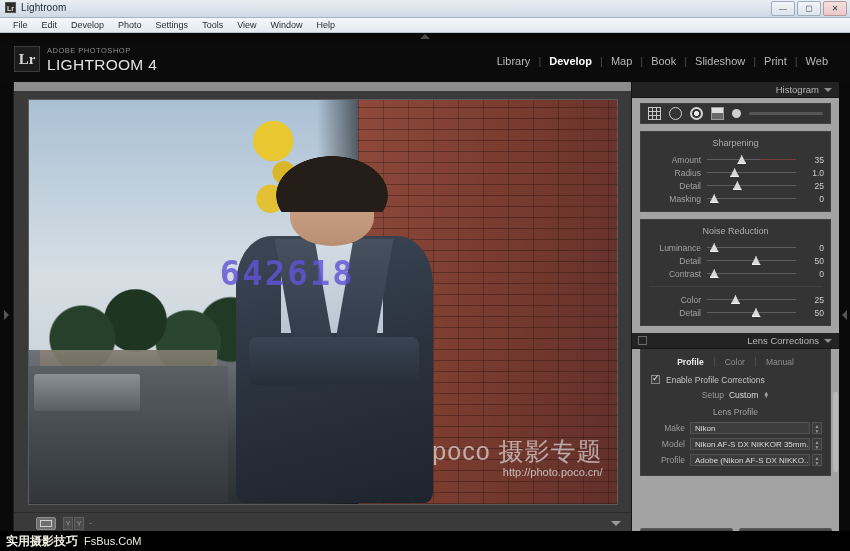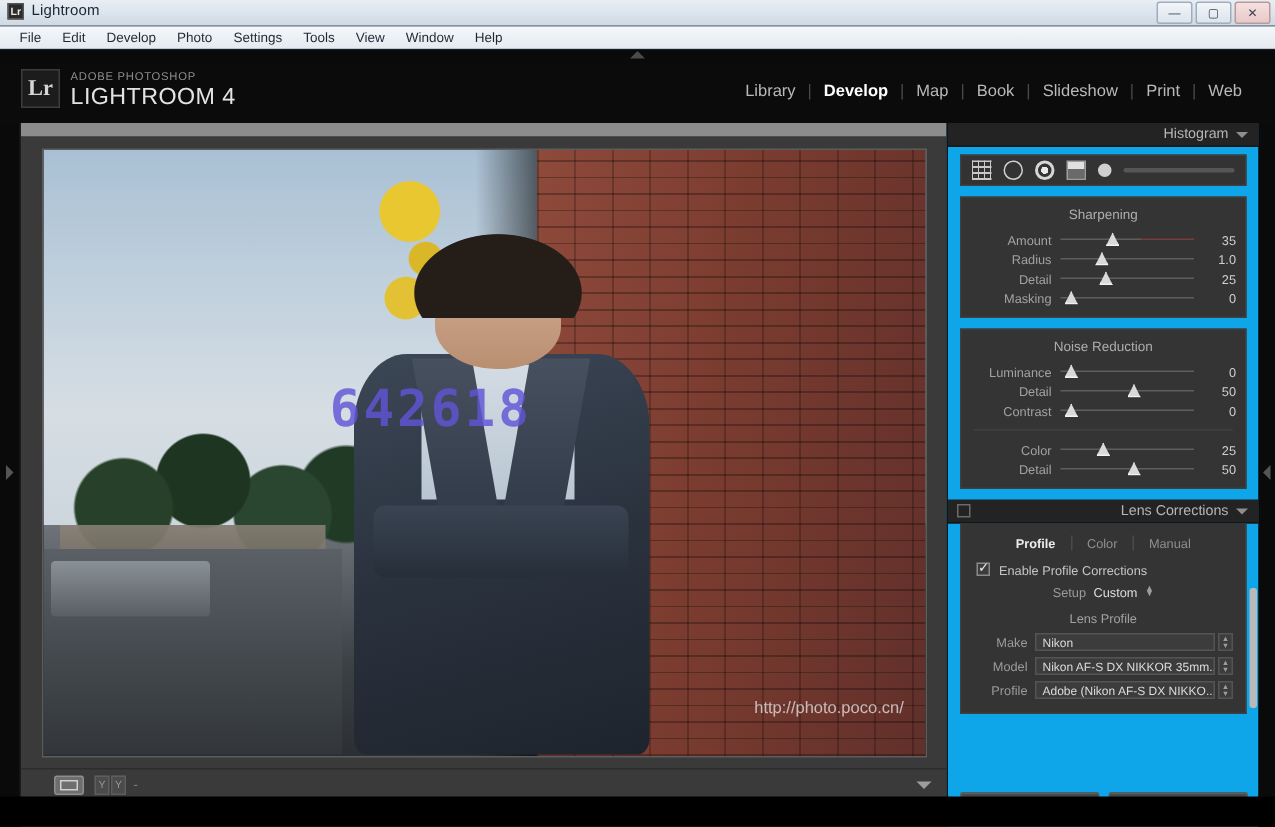--- a/index.html
+++ b/index.html
@@ -133,21 +133,21 @@
   .tool-yy span{width:10px;height:13px;background:#4b4b4b;border:1px solid #5d5d5d;
     color:#9a9a9a;font-size:7px;line-height:11px;text-align:center;box-sizing:border-box;}
   .tool-dash{margin-left:5px;color:#808080;font-size:9px;}
   .tool-chevron{position:absolute;right:10px;width:0;height:0;
     border-left:5px solid transparent;border-right:5px solid transparent;border-top:5px solid #9d9d9d;}
   .filmstrip-bottom{position:absolute;left:0;bottom:0;width:617px;height:18px;background:#3a3a3a;}
   .fs-arw{position:absolute;left:50%;bottom:4px;margin-left:-5px;width:0;height:0;
     border-left:5px solid transparent;border-right:5px solid transparent;border-bottom:5px solid #5a5a5a;}
 
   
-  .rpanel{position:absolute;left:631px;top:0;width:208px;height:469px;background:#0ea5e9;
+  .rpanel{position:absolute;left:631px;top:0;width:208px;height:469px;background:#a3a3a3;
     border-left:1px solid #141414;box-sizing:border-box;overflow:hidden;}
   .panel-head{height:15px;background:#232323;display:flex;align-items:center;
     justify-content:flex-end;padding-right:7px;gap:5px;border-bottom:1px solid #161616;}
   .panel-head .ttl{font-size:9.5px;color:#b6b6b6;}
   .panel-head .chev{width:0;height:0;border-left:4px solid transparent;
     border-right:4px solid transparent;border-top:4px solid #8e8e8e;}
   .panel-head .sq{width:7px;height:7px;border:1px solid #6a6a6a;margin-right:auto;margin-left:6px;}
 
   .histo-box{margin:6px 8px 0 8px;height:82px;background:#1b1b1b;border:1px solid #3a3a3a;
     position:relative;box-sizing:border-box;overflow:hidden;}
@@ -313,20 +313,21 @@
               <div class="ph-jacket"></div>
               <div class="ph-shirt"></div>
               <div class="ph-lapelL"></div>
               <div class="ph-lapelR"></div>
               <div class="ph-arms"></div>
               <div class="ph-face"></div>
               <div class="ph-hair"></div>
             </div>
             <div class="ph-numwm">642618</div>
             <div class="ph-poco">
+              <div class="p1">poco 摄影专题</div>
               <div class="p2">http://photo.poco.cn/</div>
             </div>
           </div>
         </div>
 
         <div class="toolbar">
           <div class="tool-btn">
               <i></i>
             </div>
           <div class="tool-yy">
@@ -495,13 +496,17 @@
         </div>
       </div>
 
       <div class="right-rail">
         <div class="arw"></div>
       </div>
     </div>
   </div>
 
   <div class="bottom-strip"></div>
+  <div class="wm">
+    <div class="cn">实用摄影技巧</div>
+    <div class="en">FsBus.CoM</div>
+  </div>
 </div>
 
 </body></html>

